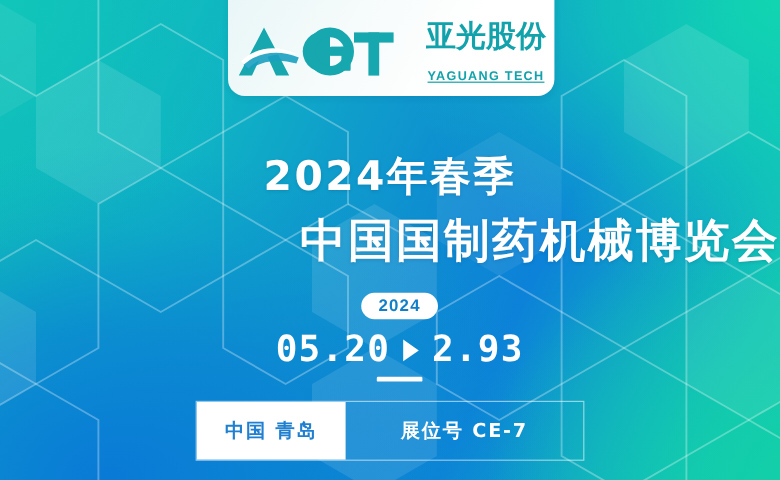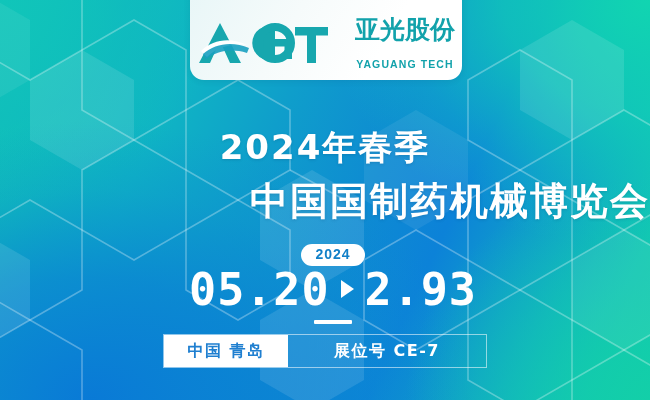--- a/index.html
+++ b/index.html
@@ -96,20 +96,21 @@
     color: #12a2ab;
     letter-spacing: 0px;
     font-family: "DejaVu Sans", "Liberation Sans", sans-serif;
   }
   #logo-cn-en {
     font-size: 10.5px;
     font-weight: bold;
     color: #12a2ab;
     letter-spacing: 1.1px;
     margin-top: 17px;
+    text-decoration: underline;
   }
 
   
   #headline {
     position: absolute;
     left: 0;
     right: 0;
     top: 117px;
     text-align: center;
     color: #ffffff;
@@ -146,23 +147,23 @@
     background: #ffffff;
     color: #1280c8;
     font-size: 14px;
     font-weight: bold;
     letter-spacing: 1px;
     padding: 2px 14px 3px;
     border-radius: 11px;
     line-height: 1.2;
   }
   #date-range {
-    margin-top: 0;
+    margin-top: 10px;
     color: #ffffff;
-    font-size: 45px;
+    font-size: 30px;
     font-weight: bold;
     letter-spacing: 1px;
     line-height: 1.05;
     display: flex;
     align-items: center;
     justify-content: center;
     gap: 11px;
     font-family: "DejaVu Sans Mono", "Liberation Mono", monospace;
   }
   .date-part { display: inline-block; }
@@ -181,21 +182,21 @@
     margin: 7px auto 0;
     border-radius: 1px;
   }
 
   
   #bottom-bar {
     position: absolute;
     left: 163px;
     top: 334px;
     width: 324px;
-    height: 34px;
+    height: 50px;
     display: flex;
     border: 1px solid rgba(255, 255, 255, 0.55);
     box-sizing: border-box;
   }
   #location-box {
     width: 124px;
     background: #ffffff;
     color: #1f7fd0;
     display: flex;
     align-items: center;

